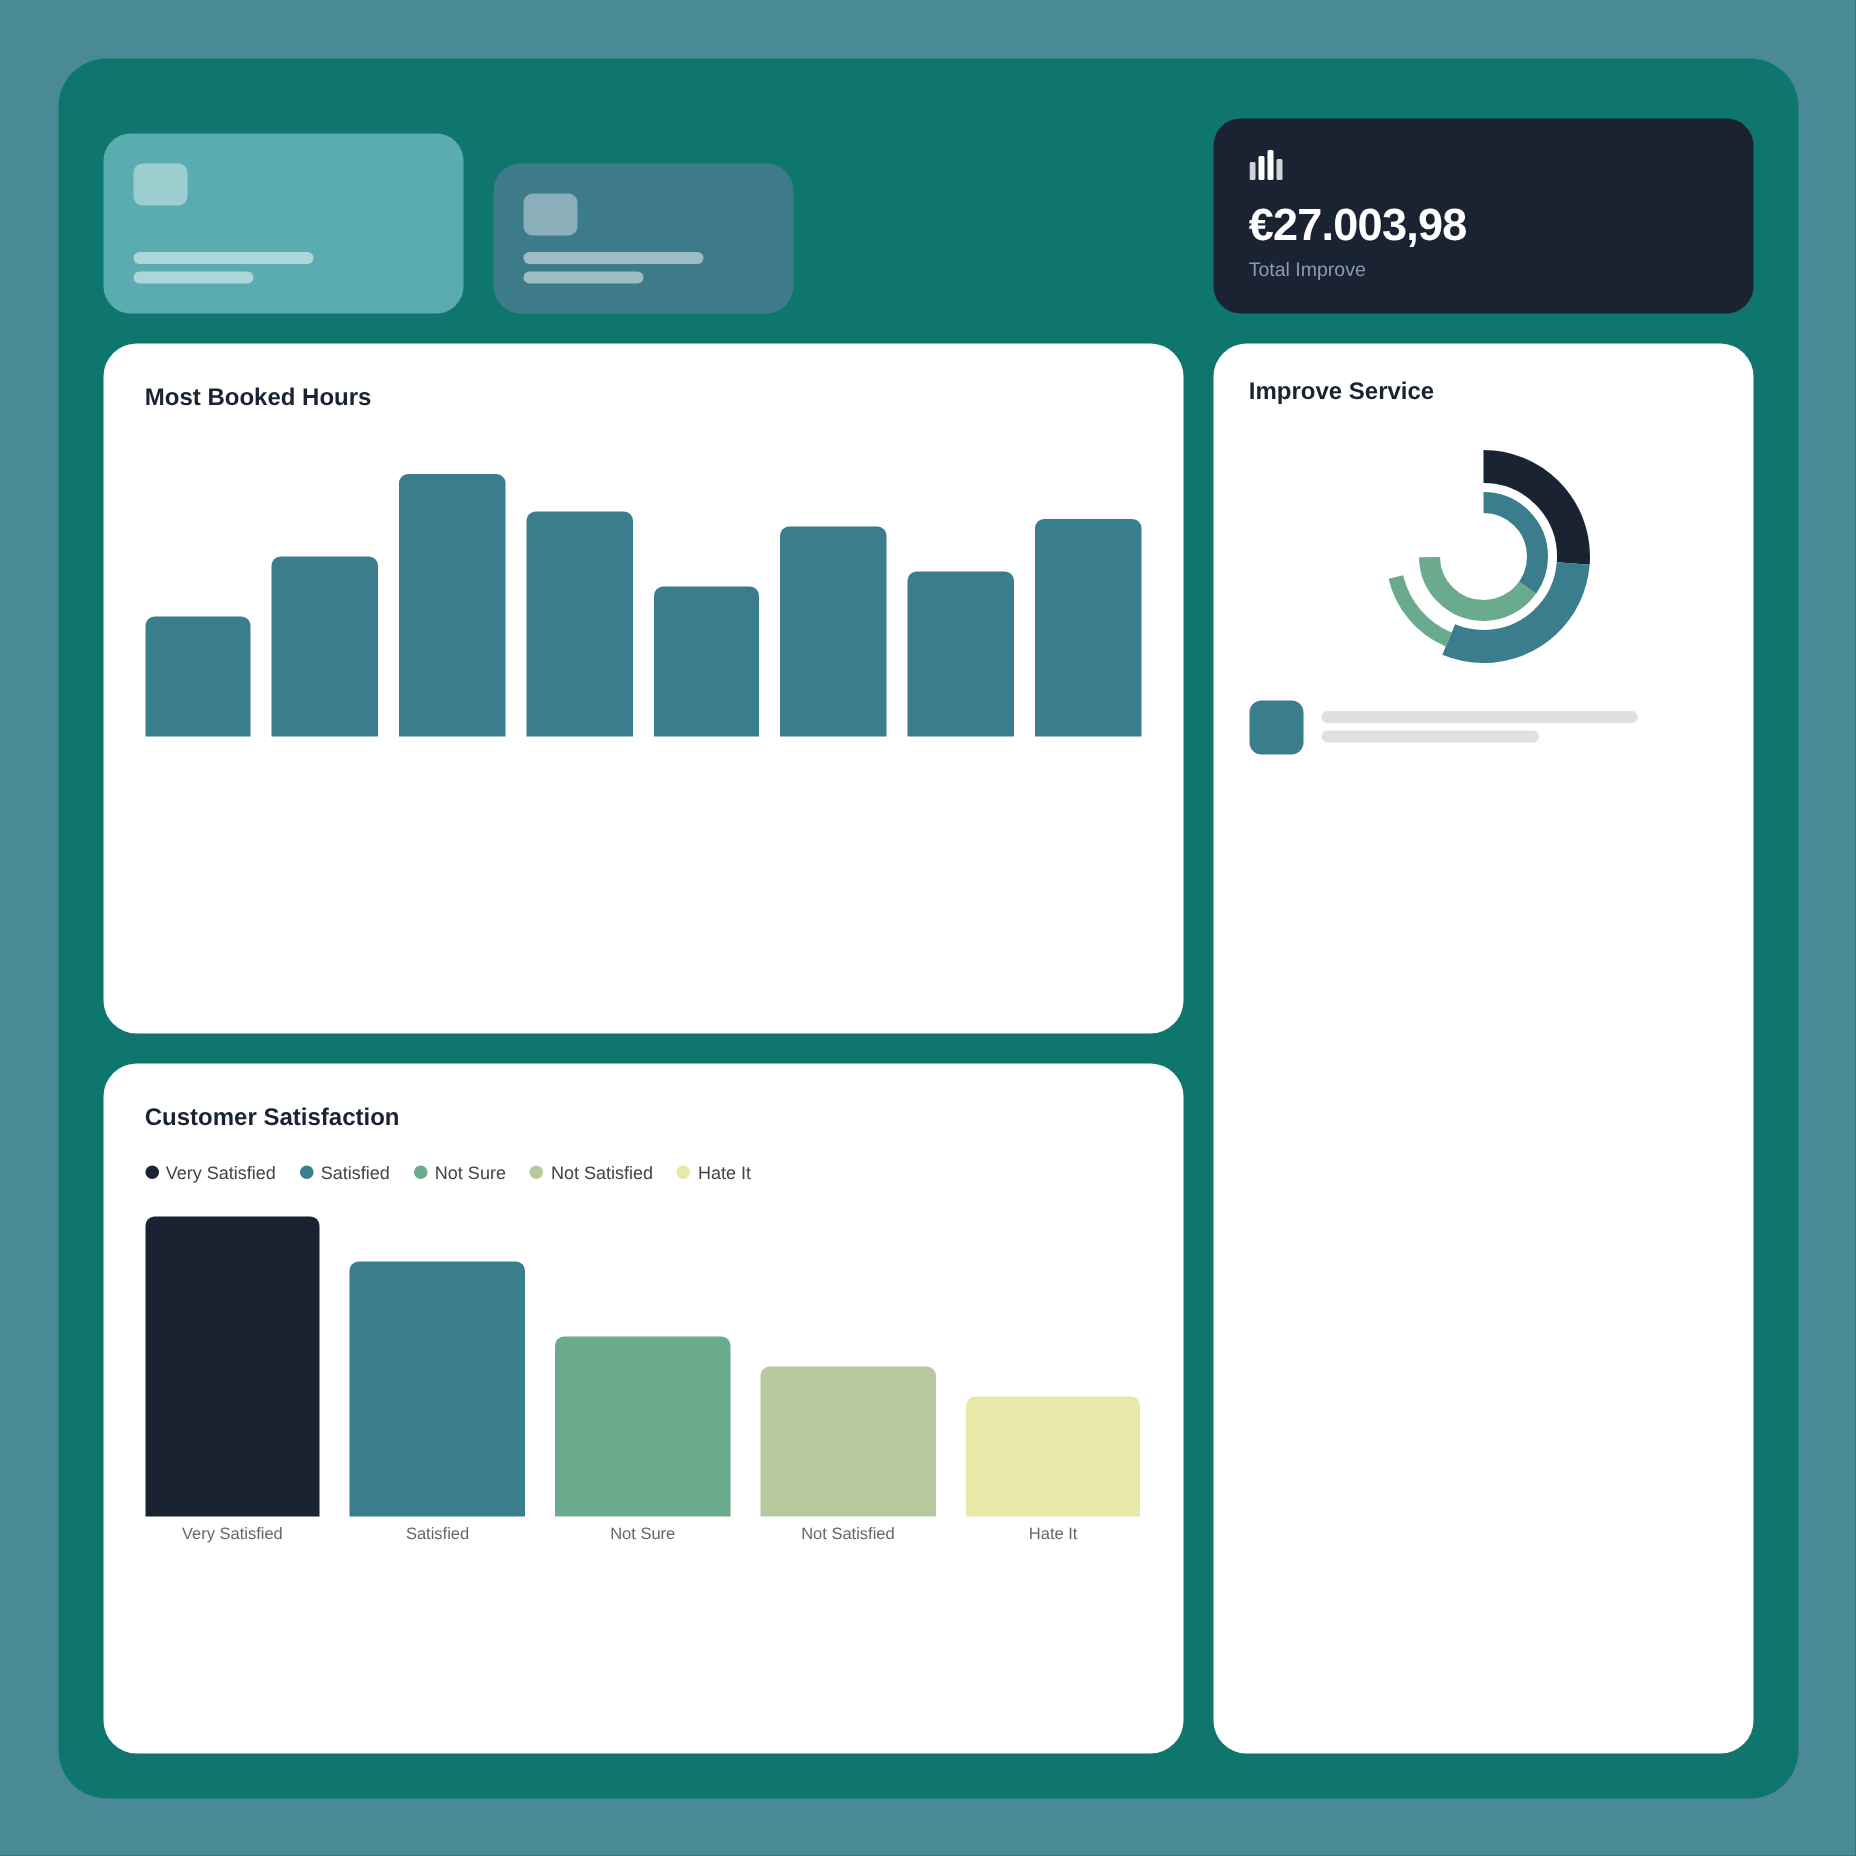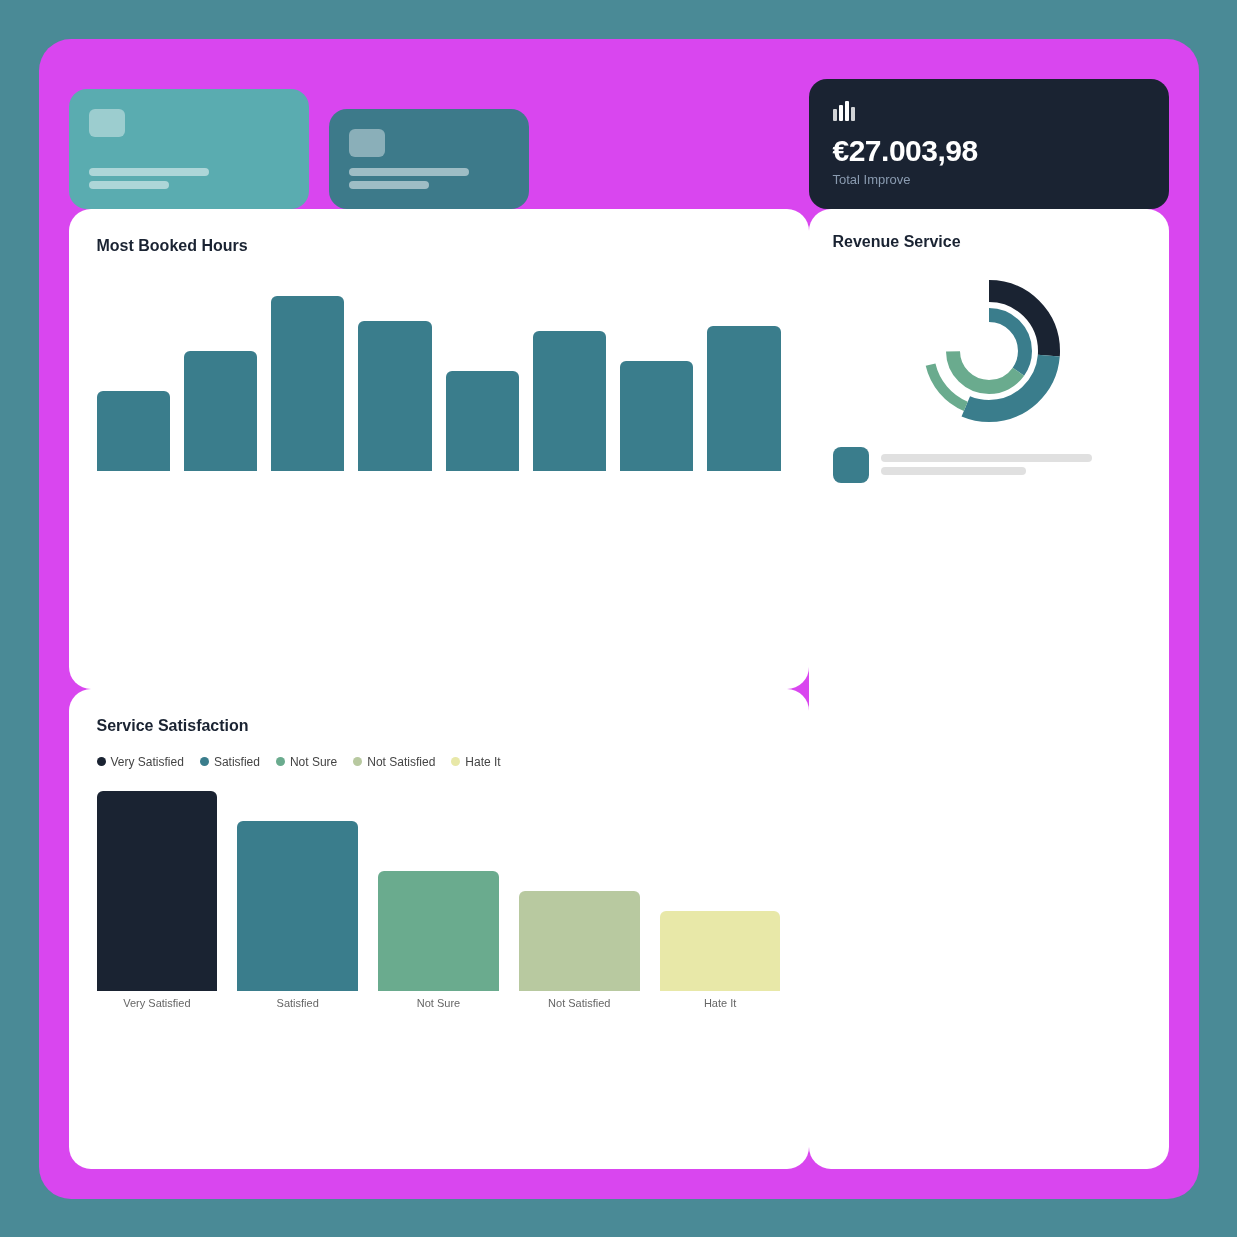--- a/index.html
+++ b/index.html
@@ -9,26 +9,27 @@
       background: #4a8a96;
       display: flex;
       align-items: center;
       justify-content: center;
       font-family: -apple-system, BlinkMacSystemFont, 'Segoe UI', sans-serif;
       overflow: hidden;
     }
     .main-container {
       width: 1160px;
       height: 1160px;
-      background: #d946ef;
+      background: #0f766e;
       border-radius: 32px;
       padding: 30px;
       display: grid;
       grid-template-columns: 1fr 360px;
       grid-template-rows: 140px 1fr 1fr;
+      gap: 20px;
     }
     
     .top-row {
       grid-column: 1 / 2;
       grid-row: 1;
       display: flex;
       gap: 20px;
       align-items: flex-end;
     }
     .credit-card {
@@ -294,21 +295,21 @@
       <div class="bar-wrapper">
         <div class="bar" style="height: 110px;"></div>
       </div>
       <div class="bar-wrapper">
         <div class="bar" style="height: 145px;"></div>
       </div>
     </div>
   </div>
 
   <div class="satisfaction-card">
-    <div class="card-title">Service Satisfaction</div>
+    <div class="card-title">Customer Satisfaction</div>
     <div class="legend">
       <div class="legend-item">
         <div class="legend-dot" style="background:#1a2332;"></div>
         <span>Very Satisfied</span>
       </div>
       <div class="legend-item">
         <div class="legend-dot" style="background:#3a7d8c;"></div>
         <span>Satisfied</span>
       </div>
       <div class="legend-item">
@@ -344,21 +345,21 @@
       <div class="sat-bar-group">
         <div class="sat-bar" style="height:80px; background:#e8e8a8;"></div>
         <div class="sat-bar-label">Hate It</div>
       </div>
     </div>
   </div>
 
   <div class="right-col">
 
     <div class="improve-card">
-      <div class="card-title">Revenue Service</div>
+      <div class="card-title">Improve Service</div>
       <div class="donut-container">
         <svg class="donut-svg" viewBox="0 0 160 160">
 
           <circle cx="80" cy="80" r="60" fill="none" stroke="#1a2332" stroke-width="22" stroke-dasharray="169.6 282.7" stroke-dashoffset="70.7" transform="rotate(-90 80 80)"></circle>
 
           <circle cx="80" cy="80" r="60" fill="none" stroke="#3a7d8c" stroke-width="22" stroke-dasharray="113.1 282.7" stroke-dashoffset="-98.9" transform="rotate(-90 80 80)"></circle>
 
           <circle cx="80" cy="80" r="60" fill="none" stroke="#6aab8e" stroke-width="10" stroke-dasharray="56.5 282.7" stroke-dashoffset="-212" transform="rotate(-90 80 80)"></circle>
 
           <circle cx="80" cy="80" r="36" fill="none" stroke="#3a7d8c" stroke-width="14" stroke-dasharray="135.1 226.2" stroke-dashoffset="56.5" transform="rotate(-90 80 80)"></circle>

